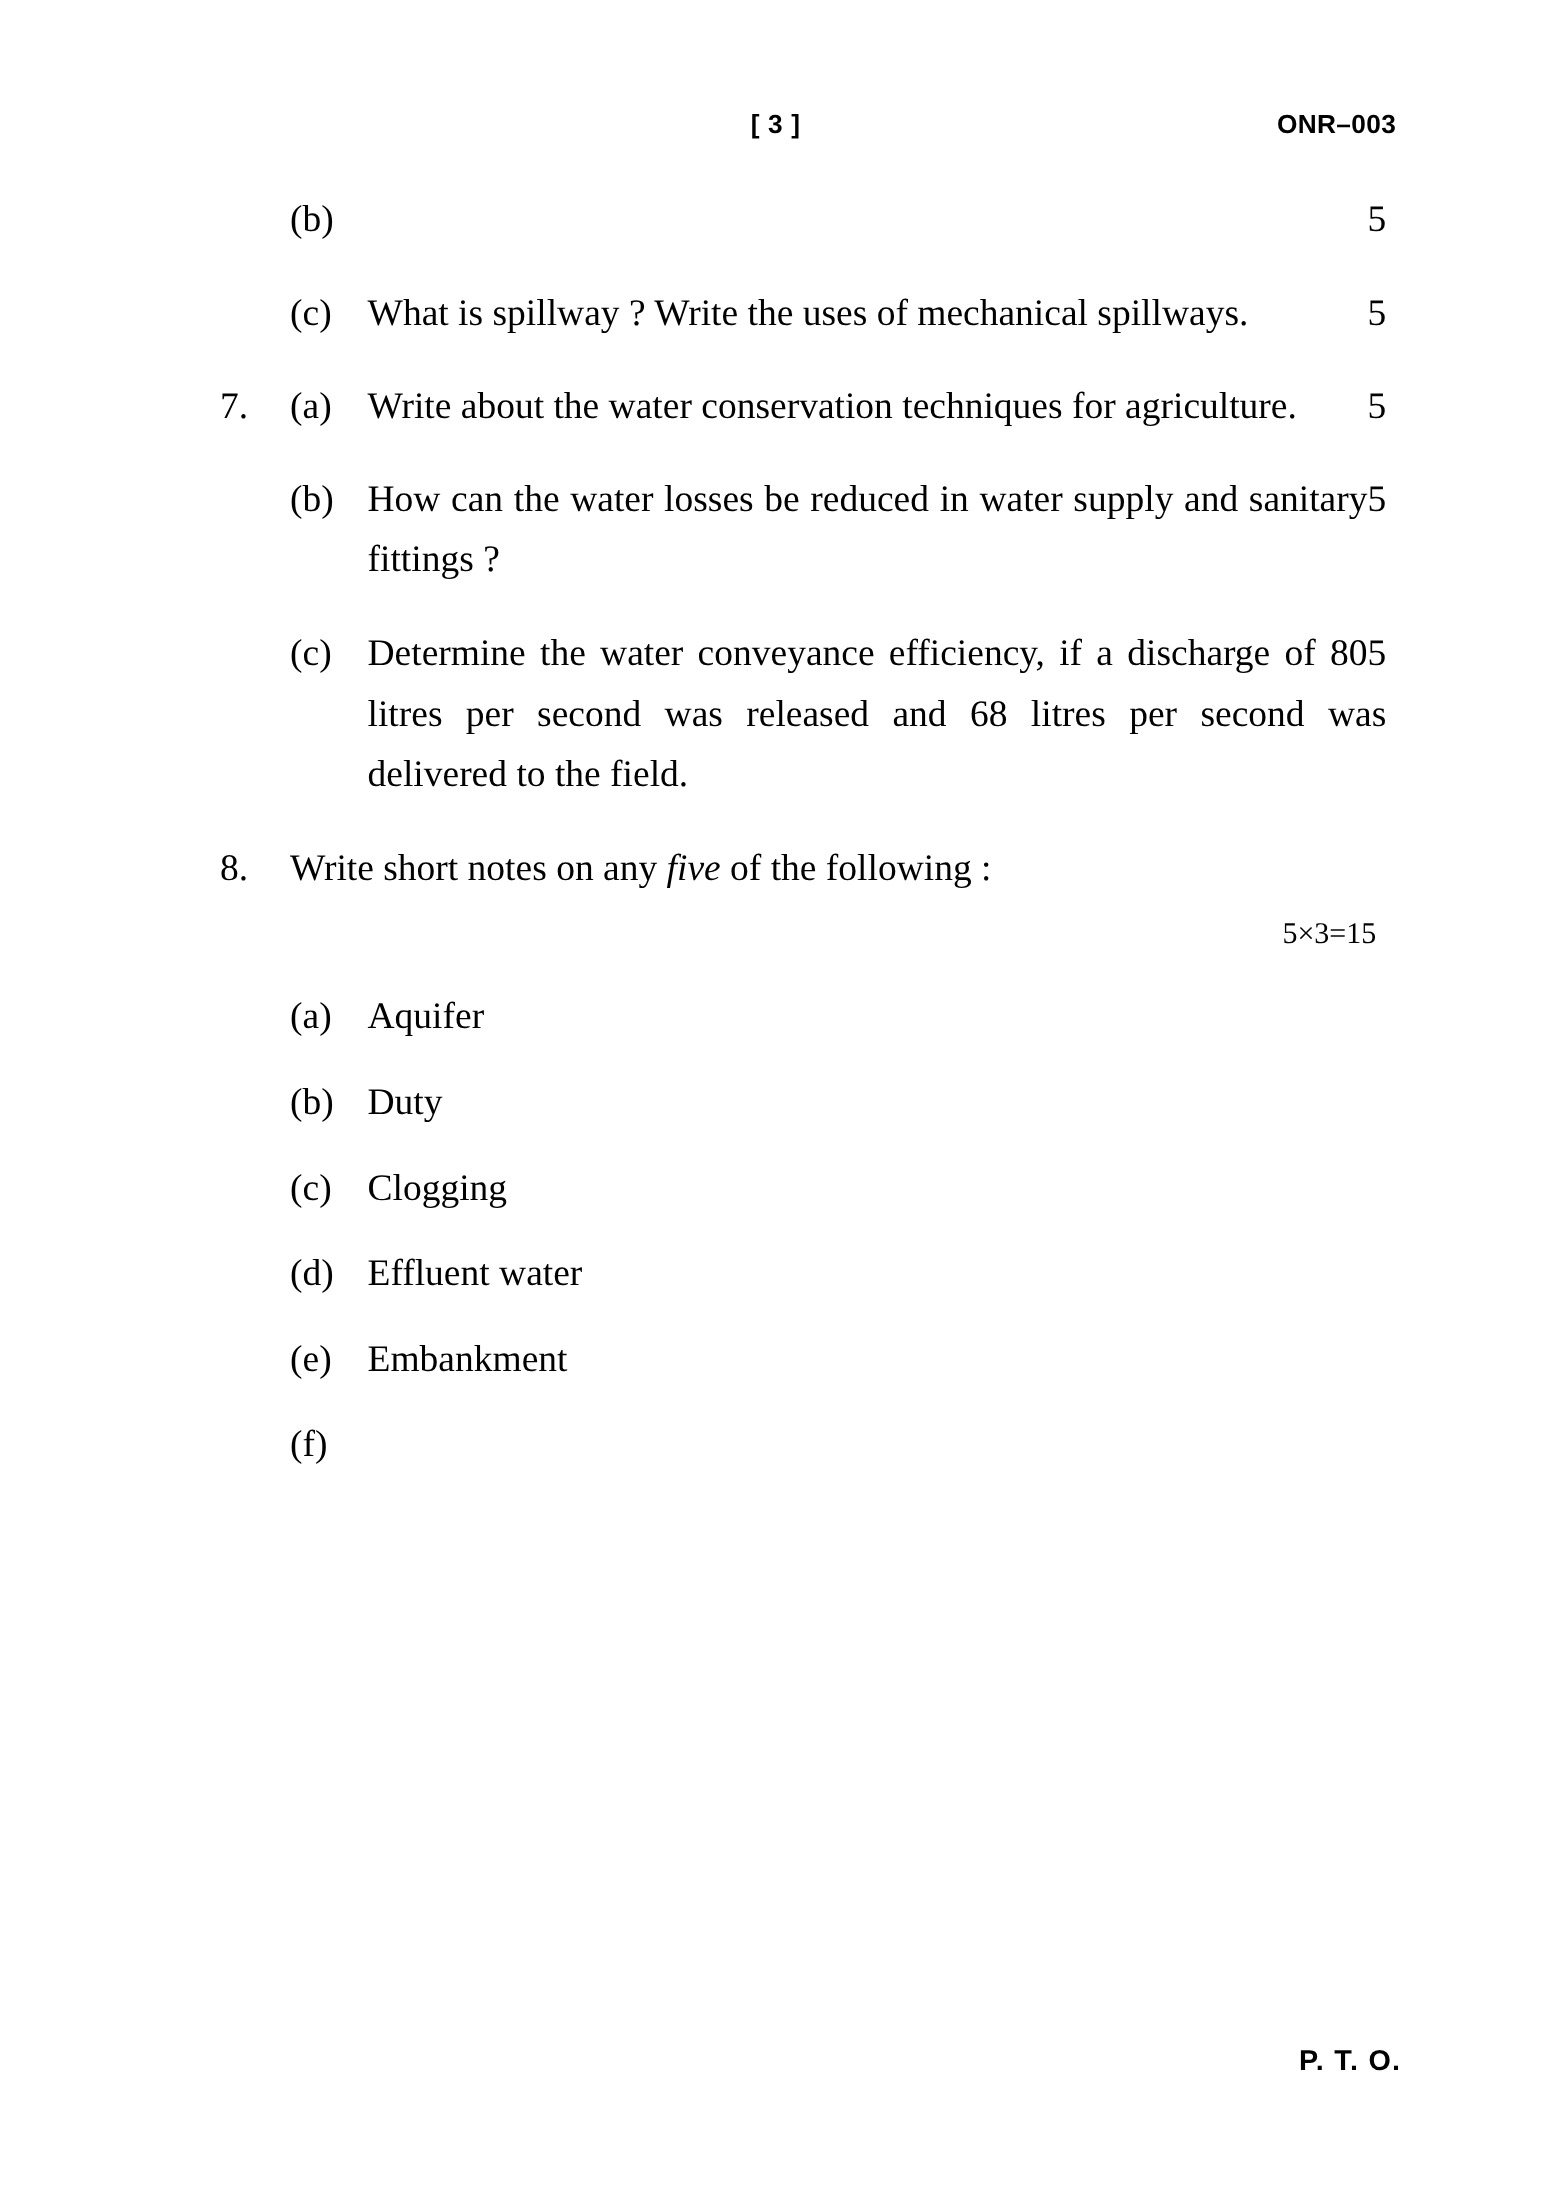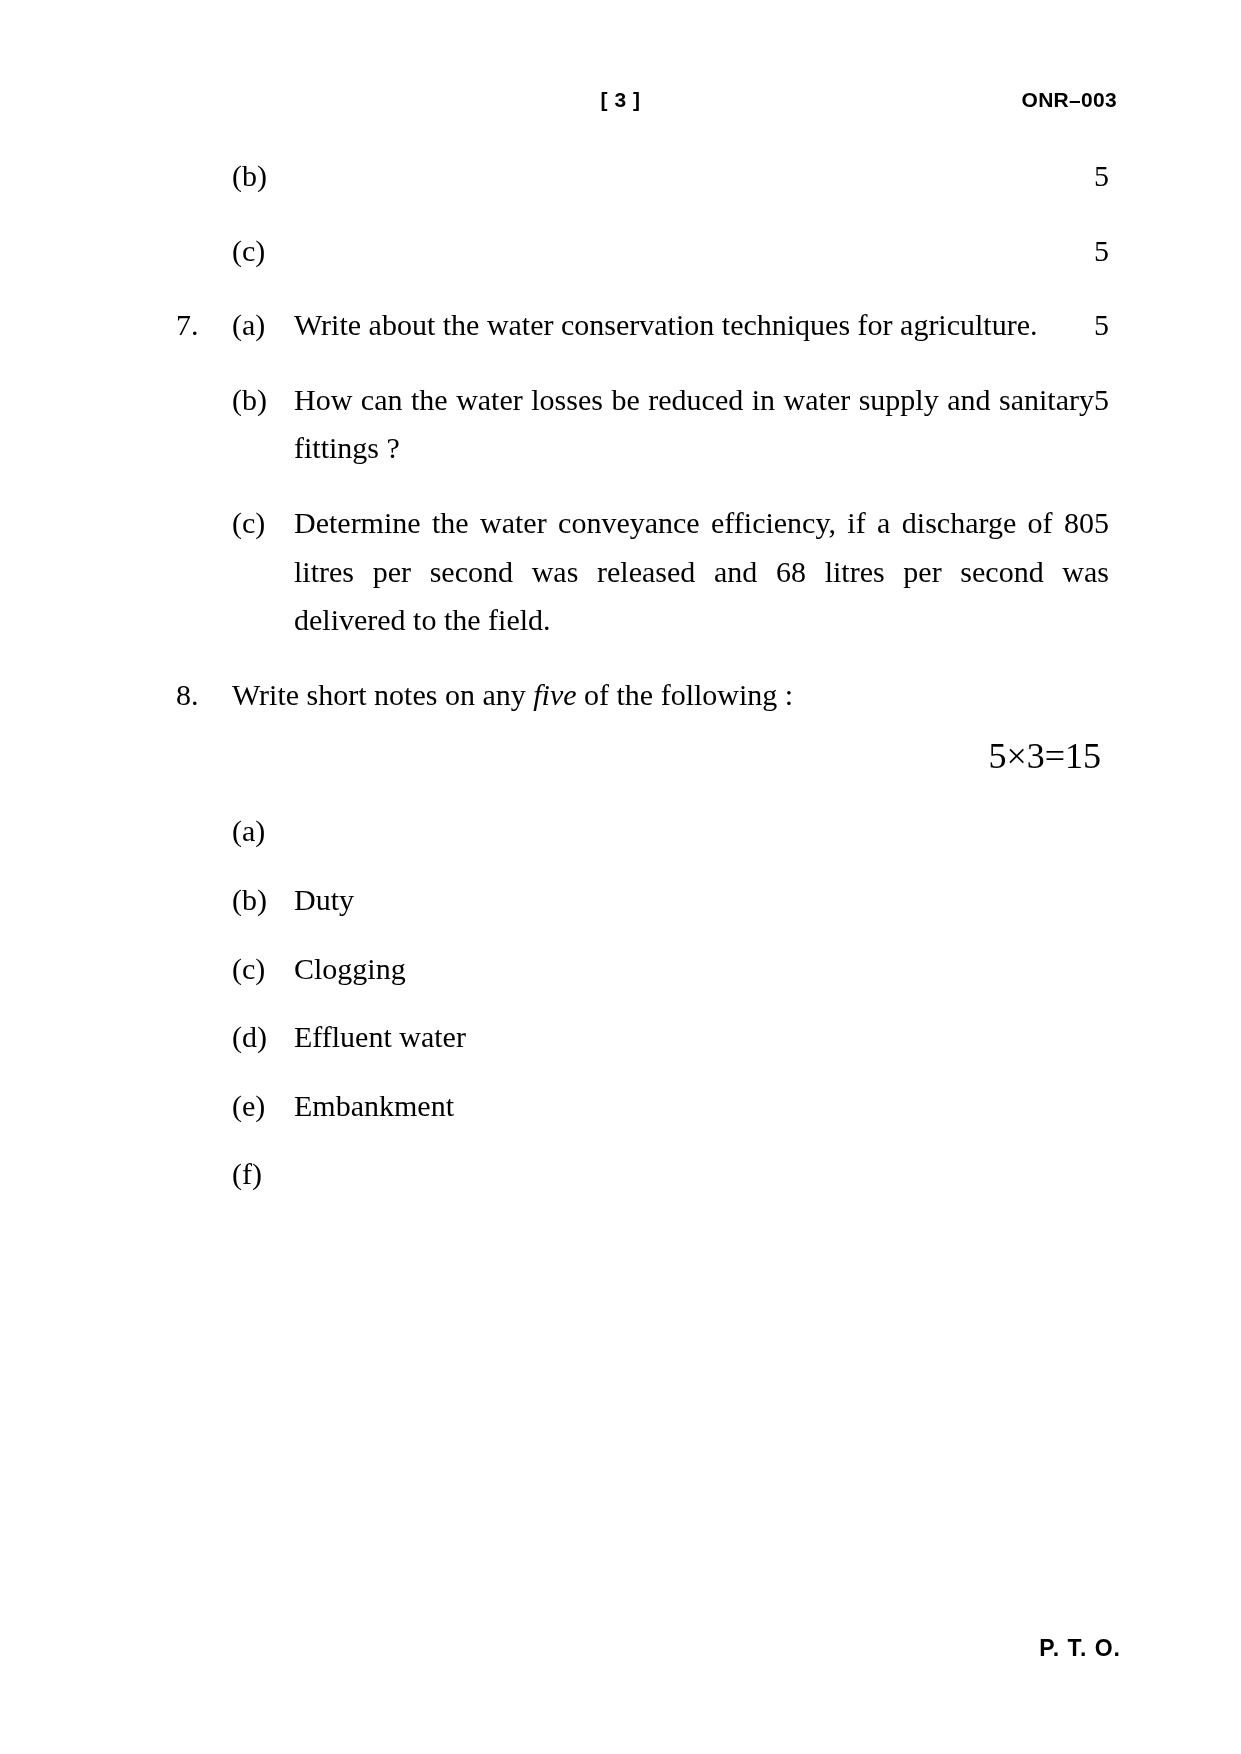--- a/index.html
+++ b/index.html
@@ -81,21 +81,21 @@
     line-height: 1.62;
     position: relative;
   }
   .qtext.justify {
     text-align: justify;
     text-align-last: left;
   }
 
   .marks-only-row {
     text-align: right;
-    font-size: 36px;
+    font-size: 24px;
     margin: 10px 8px 24px 0;
     line-height: 1.5;
   }
 
   .short-list {
     margin-top: 18px;
   }
   .short-list .qrow {
     margin-bottom: 20px;
   }
@@ -144,20 +144,21 @@
       <div class="qtext para-with-mark">
         <span class="mark-inline">5</span>
       </div>
     </div>
 
     <div class="qrow">
       <div class="qnum"></div>
       <div class="qlabel">(c)</div>
       <div class="qtext justify para-with-mark">
         <span class="mark-inline">5</span>
+        <span>What is spillway ? Write the uses of mechanical spillways.</span>
       </div>
     </div>
 
     <div class="qrow">
       <div class="qnum">7.</div>
       <div class="qlabel">(a)</div>
       <div class="qtext justify para-with-mark">
         <span class="mark-inline">5</span>
         <span>Write about the water conservation techniques for agriculture.</span>
       </div>
@@ -188,20 +189,21 @@
       </div>
     </div>
 
     <div class="marks-only-row">5×3=15</div>
 
     <div class="short-list">
 
       <div class="qrow">
         <div class="qnum"></div>
         <div class="qlabel">(a)</div>
+        <div class="qtext">Aquifer</div>
       </div>
 
       <div class="qrow">
         <div class="qnum"></div>
         <div class="qlabel">(b)</div>
         <div class="qtext">Duty</div>
       </div>
 
       <div class="qrow">
         <div class="qnum"></div>

